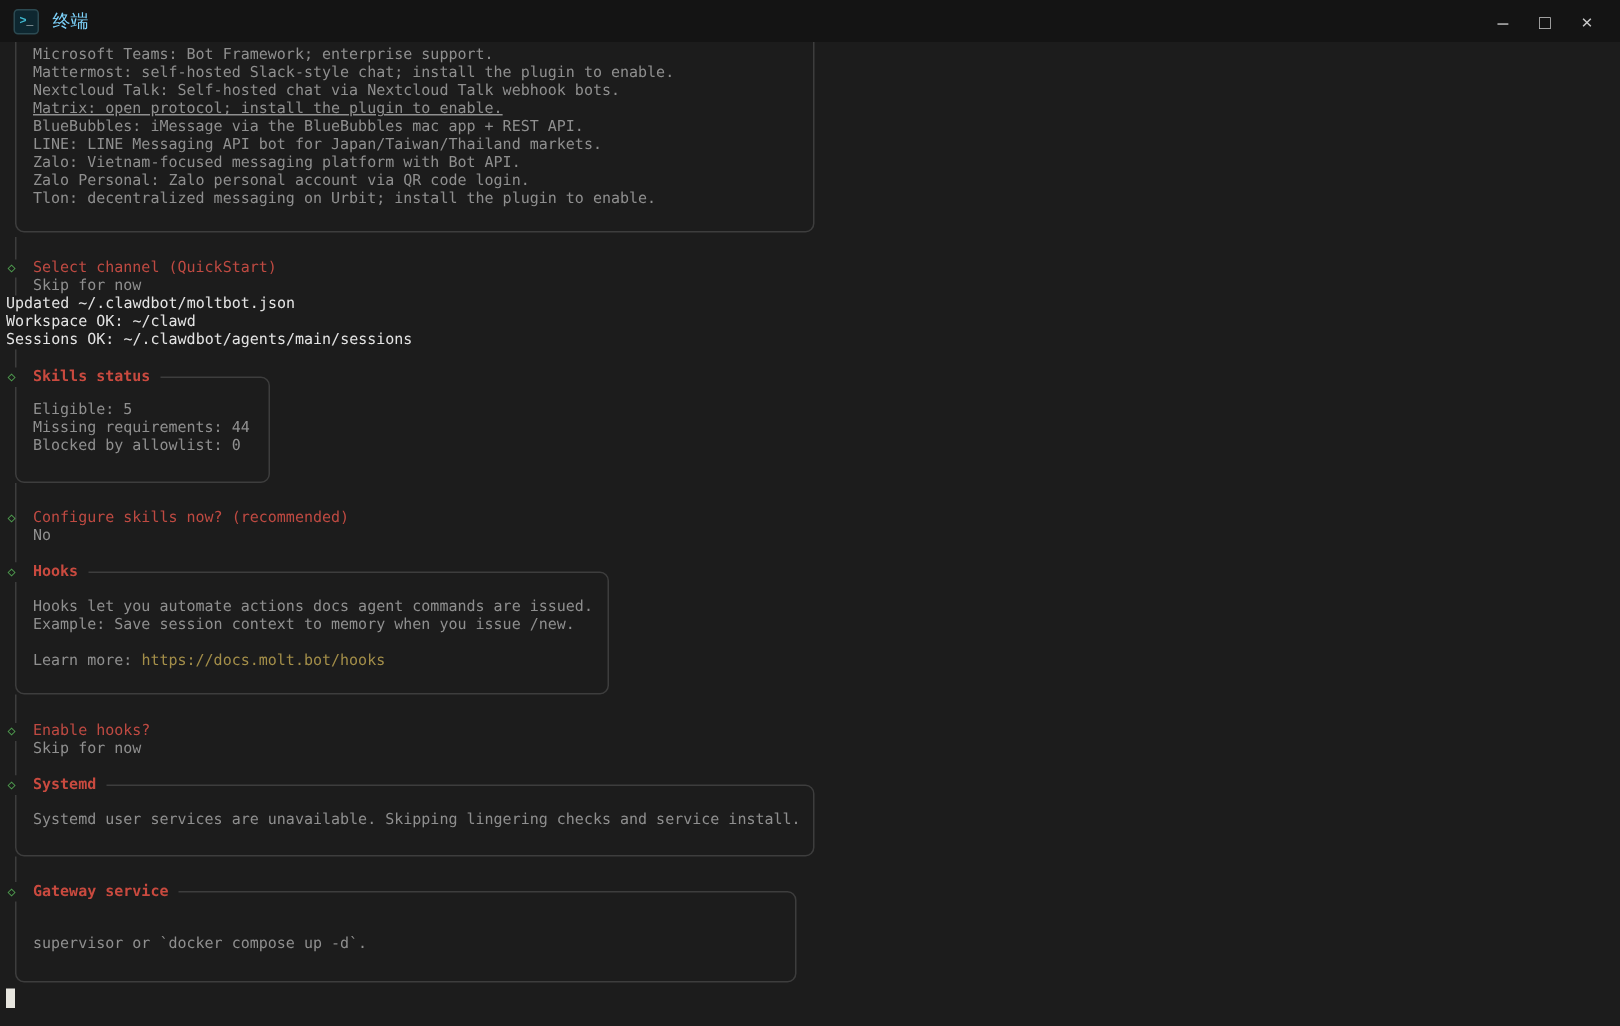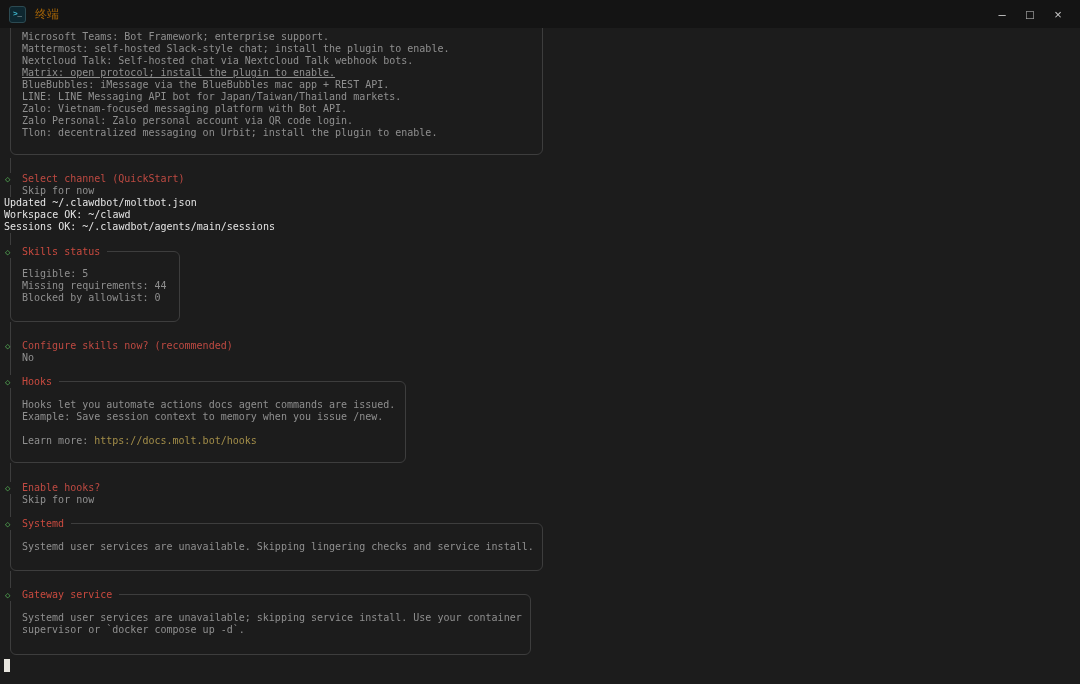--- a/index.html
+++ b/index.html
@@ -13,38 +13,38 @@
     font-family:"Liberation Sans","DejaVu Sans",sans-serif;
   }
   .app-icon {
     width:17px; height:17px; margin-left:9px; border-radius:3px;
     background:#0e2730; border:1px solid #2c4a52;
     display:flex; align-items:center; justify-content:center;
     font-size:8px; font-weight:bold; line-height:1;
   }
   .app-icon .gt { color:#3fb8cf; }
   .app-icon .us { color:#dfe6e8; }
-  .win-title { color:#a16207; font-size:12px; margin-left:9px; }
+  .win-title { color:#7dd3fc; font-size:12px; margin-left:9px; }
   .win-controls { position:absolute; right:8px; top:0; height:28px; display:flex; }
   .win-btn {
     width:28px; height:28px; display:flex; align-items:center; justify-content:center;
     color:#c9c9c9; font-size:13px; cursor:default;
   }
 
   
   .terminal {
     position:absolute; top:28px; left:0; width:1080px; height:656px;
     background:#1c1c1c; overflow:hidden;
     font-size:10px; line-height:12px; color:#8f8f8f;
   }
   .t-line { position:absolute; white-space:pre; }
   .white { color:#e4e4e4; }
   .grey  { color:#8f8f8f;text-align:right; }
   .red   { color:#bf4a42; }
-  .redb  { color:#c94a3f; font-weight:normal; }
+  .redb  { color:#c94a3f; font-weight:bold; }
   .bold  { font-weight:normal; }
   .gold  { color:#a38e49; text-decoration:none; }
 
   .cbox {
     position:absolute; border:1px solid #3d3d3d; border-radius:6px;
     background:transparent;
   }
   .cbox-title {
     position:absolute; display:flex; align-items:center; height:13px;
     background:#1c1c1c; z-index:2; padding-right:7px; white-space:pre;
@@ -118,18 +118,17 @@
   <div class="t-line grey" style="left:22px; top:466px;">Skip for now</div>
   <div class="gut" style="top:466px; height:23px;"></div>
 
   <div class="cbox" style="left:10px; top:495px; width:533px; height:48px;"></div>
   <div class="cbox-title" style="left:4px; top:489px;"><span class="diamond">◇</span><span class="redb">Systemd</span></div>
   <div class="t-line grey" style="left:22px; top:513px;">Systemd user services are unavailable. Skipping lingering checks and service install.</div>
 
   <div class="gut" style="top:543px; height:18px;"></div>
   <div class="cbox" style="left:10px; top:566px; width:521px; height:61px;"></div>
   <div class="cbox-title" style="left:4px; top:560px;"><span class="diamond">◇</span><span class="redb">Gateway service</span></div>
-  <div class="t-line grey" style="left:22px; top:584px;">Systemd user services are unavailable; skipping service install. Use your container</div>
   <div class="t-line grey" style="left:22px; top:596px;">supervisor or `docker compose up -d`.</div>
 
   <div class="cursor"></div>
 
 </div>
 
 </body></html>

